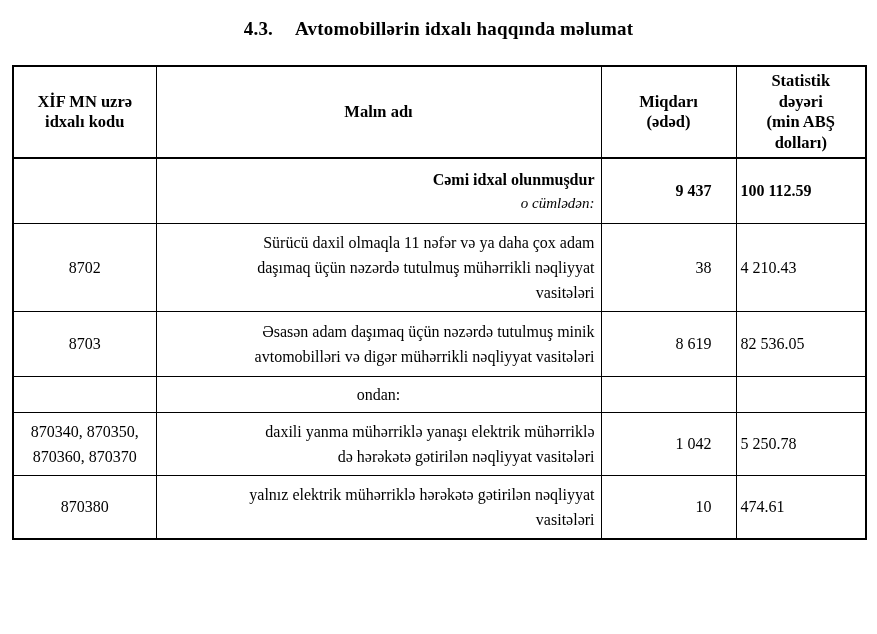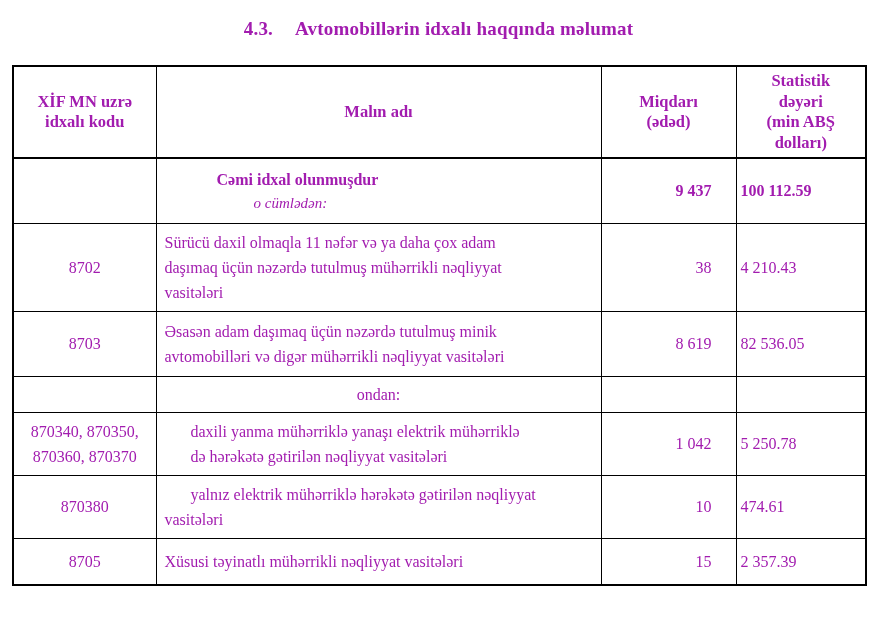--- a/index.html
+++ b/index.html
@@ -1,20 +1,20 @@
 <!DOCTYPE html>
 <html><head>
 <meta charset="utf-8">
 <style>
   html,body { margin:0; padding:0; background:#ffffff; }
   .page {
     position:relative;
     width:877px; height:634px;
     background:#ffffff;
-    color:#a21caf;
+    color:#000000;
     font-family:"Liberation Serif", serif;
     overflow:hidden;
   }
   .title {
     position:absolute;
     top:18px; left:0; width:100%;
     margin:0;
     text-align:center;
     font-size:19px;
     font-weight:bold;
@@ -40,21 +40,21 @@
   }
   .import-table thead th {
     border-bottom:2.6px solid #000;
     font-weight:bold;
     text-align:center;
     font-size:16.5px;
     line-height:20.5px;
     padding:4px 2px;
   }
   td.code { text-align:center; }
-  td.name { text-align:left; padding:6px 6px 6px 8px; }
+  td.name { text-align:right; padding:6px 6px 6px 8px; }
   td.qty  { text-align:right; padding-right:24px; }
   td.val  { text-align:left; padding-right:26px; }
   .line { white-space:nowrap; }
   .ind   { margin-left:26px; }
 
   tr.r-total td.qty, tr.r-total td.val { font-weight:bold; }
   .total-line { font-weight:bold; margin-left:52px; white-space:nowrap; }
   .note-line  { font-style:italic; font-size:15px; line-height:22px; margin-left:89px; white-space:nowrap; }
   tr.r-section td.name { text-align:center; padding:0; }
 
@@ -162,22 +162,16 @@
         <td class="code">870380</td>
         <td class="name">
           <div class="line ind">yalnız elektrik mühərriklə hərəkətə gətirilən nəqliyyat</div>
           <div class="line">vasitələri</div>
         </td>
         <td class="qty">10</td>
         <td class="val">474.61</td>
       </tr>
 
 
-      <tr class="r-8705">
-        <td class="code">8705</td>
-        <td class="name">Xüsusi təyinatlı mühərrikli nəqliyyat vasitələri</td>
-        <td class="qty">15</td>
-        <td class="val">2 357.39</td>
-      </tr>
 
     </tbody>
   </table>
 </div>
 
 </body></html>

